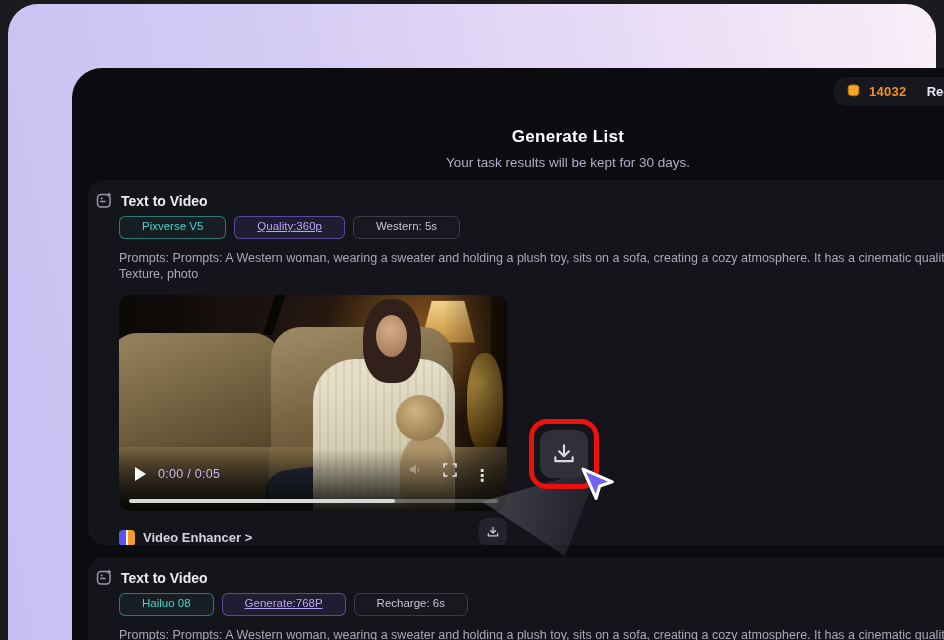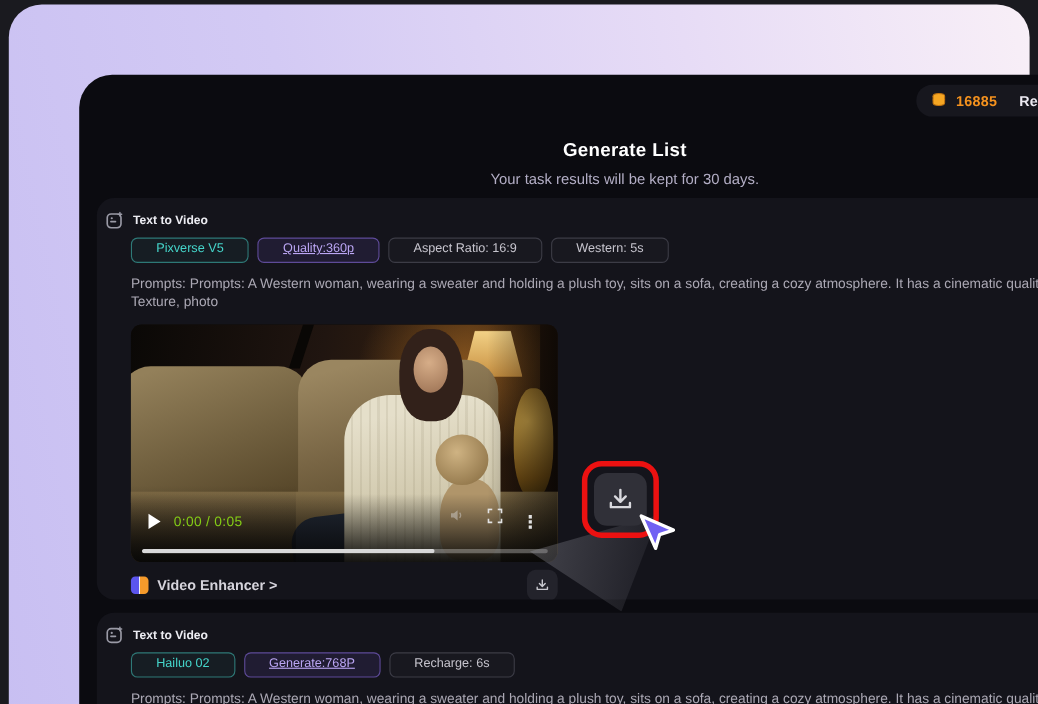--- a/index.html
+++ b/index.html
@@ -43,21 +43,21 @@
   }
   
   .card {
     position:absolute; left:88px; right:-24px;
     background:#14141b; border-radius:16px; overflow:hidden;
   }
   .card-1 { top:180px; height:365px; }
   .card-2 { top:557px; height:160px; }
   .head-row { display:flex; align-items:center; gap:8px; padding:12px 0 0 8px; }
   .ttv-icon { width:17px; height:17px; flex:0 0 auto; }
-  .head-label { color:#ececf2; font-size:11px; font-weight:600; }
+  .head-label { color:#ececf2; font-size:14px; font-weight:600; }
   .tags-row { margin:7px 0 0 31px; display:flex; gap:8px; align-items:center; }
   .tag {
     font-size:11.5px; line-height:1; padding:4px 22px 5px; border-radius:6px;
     border:1px solid transparent; white-space:nowrap;
   }
   .tag-model   { color:#45d6cb; border-color:rgba(69,214,203,.5);  background:rgba(69,214,203,.05); }
   .tag-quality { color:#bba6f4; border-color:rgba(148,115,240,.55); background:rgba(120,90,220,.12);text-decoration:underline; }
   .tag-plain   { color:#c6c4cd; border-color:#3c3c46; background:rgba(255,255,255,.02); }
   .prompt {
     margin:11px 0 0 31px; color:#aba8b4; font-size:12.5px; line-height:16px;
@@ -101,29 +101,29 @@
   .v-jeans  { left:146px; top:170px; width:128px; height:50px; border-radius:24px 24px 0 0;
               background:#222936; transform:rotate(-7deg); }
   .v-dim-r  { right:0; top:0; width:64px; height:100%;
               background:linear-gradient(270deg,rgba(0,0,0,.55),transparent); }
   .v-dim-bl { left:0; bottom:0; width:150px; height:70px;
               background:linear-gradient(transparent,rgba(0,0,0,.45)); }
   .v-ctrl-grad { left:0; right:0; bottom:0; height:62px;
               background:linear-gradient(transparent,rgba(6,6,6,.92)); }
   .v-play { left:16px; bottom:30px; width:0; height:0;
             border-left:11px solid #fff; border-top:7px solid transparent; border-bottom:7px solid transparent; }
-  .v-time { left:39px; bottom:30px; color:#84cc16; font-size:12.5px; letter-spacing:.3px; }
+  .v-time { left:39px; bottom:30px; color:#c4b5fd; font-size:12.5px; letter-spacing:.3px; }
   .v-vol  { right:84px; bottom:30px; opacity:.45; }
   .v-fs   { right:50px; bottom:30px; }
   .v-dots { right:17px; bottom:26px; color:#e2e2e2; font-size:16px; font-weight:700; }
   .v-progress { left:10px; right:9px; bottom:8px; height:3.5px; border-radius:2px;
             background:rgba(255,255,255,.30); overflow:hidden; }
   .v-progress .fill { height:100%; background:#d8d8d8; border-radius:2px; }
   
-  .footer-row { margin:7px 0 0 31px; width:388px; display:flex; justify-content:space-between; align-items:center; }
+  .footer-row { margin:7px 0 0 31px; width:388px; display:flex; justify-content:space-between; align-items:flex-end; }
   .enh { display:flex; align-items:center; gap:8px; }
   .enh-icon { width:16px; height:16px; border-radius:4px;
               background:linear-gradient(90deg,#5b55ee 0 46%,#f0f0f0 46% 54%,#f59a2b 54% 100%); }
   .enh-label { color:#d6d4dc; font-size:13px; font-weight:600; }
   .dl-btn { width:28px; height:28px; border-radius:8px; background:#23232b;
             display:grid; place-items:center; }
   
   .wedge {
     position:absolute; left:478px; top:468px; width:126px; height:88px;
     clip-path:polygon(3% 38%, 96% 0%, 69% 100%);
@@ -143,42 +143,41 @@
 
 <div class="shell"></div>
 <div class="panel"></div>
 
 <div class="credits-pill">
   <svg class="coin-icon" viewBox="0 0 16 16">
     <ellipse cx="8" cy="3.4" rx="5.6" ry="2.4" fill="#f5a623" stroke="#c27410" stroke-width="1"></ellipse>
     <path d="M2.4 3.4v3.4c0 1.3 2.5 2.4 5.6 2.4s5.6-1.1 5.6-2.4V3.4" fill="#f5a623" stroke="#c27410" stroke-width="1"></path>
     <path d="M2.4 6.8v3.4c0 1.3 2.5 2.4 5.6 2.4s5.6-1.1 5.6-2.4V6.8" fill="#f5a623" stroke="#c27410" stroke-width="1"></path>
   </svg>
-  <span class="credits-num">16885</span>
+  <span class="credits-num">14032</span>
   <span class="pill-divider"></span>
   <span class="recharge">Recharge</span>
 </div>
 
 <div class="page-title">Generate List</div>
 <div class="page-subtitle">Your task results will be kept for 30 days.</div>
 
 <div class="card card-1">
   <div class="head-row">
     <svg class="ttv-icon" viewBox="0 0 17 17" fill="none" stroke="#9a9aa6" stroke-width="1.5" stroke-linecap="round">
       <rect x="1.5" y="2.5" width="12.5" height="12.5" rx="3.5"></rect>
       <path d="M4.8 9.5h4.2"></path>
         <circle cx="5.6" cy="6.4" r="1" fill="#9a9aa6" stroke="none"></circle>
       <path d="M13 1.2v3.2M11.4 2.8h3.2" stroke-width="1.3"></path>
     </svg>
     <span class="head-label">Text to Video</span>
   </div>
   <div class="tags-row">
     <span class="tag tag-model">Pixverse V5</span>
     <span class="tag tag-quality">Quality:360p</span>
-    <span class="tag tag-plain">Aspect Ratio: 16:9</span>
     <span class="tag tag-plain">Western: 5s</span>
   </div>
   <div class="prompt">Prompts: Prompts: A Western woman, wearing a sweater and holding a plush toy, sits on a sofa, creating a cozy atmosphere. It has a cinematic quality. Photographic
 Texture, photo</div>
 
   <div class="video-wrap">
     <div class="v-wall"></div>
     <div class="v-beam"></div>
     <div class="v-glow"></div>
     <div class="v-shade"></div>
@@ -233,21 +232,21 @@
   <div class="head-row">
     <svg class="ttv-icon" viewBox="0 0 17 17" fill="none" stroke="#9a9aa6" stroke-width="1.5" stroke-linecap="round">
       <rect x="1.5" y="2.5" width="12.5" height="12.5" rx="3.5"></rect>
       <path d="M4.8 9.5h4.2"></path>
         <circle cx="5.6" cy="6.4" r="1" fill="#9a9aa6" stroke="none"></circle>
       <path d="M13 1.2v3.2M11.4 2.8h3.2" stroke-width="1.3"></path>
     </svg>
     <span class="head-label">Text to Video</span>
   </div>
   <div class="tags-row">
-    <span class="tag tag-model">Hailuo 02</span>
+    <span class="tag tag-model">Hailuo 08</span>
     <span class="tag tag-quality">Generate:768P</span>
     <span class="tag tag-plain">Recharge: 6s</span>
   </div>
   <div class="prompt">Prompts: Prompts: A Western woman, wearing a sweater and holding a plush toy, sits on a sofa, creating a cozy atmosphere. It has a cinematic quality. Photographic
 Texture, photo</div>
 </div>
 
 <div class="wedge"></div>
 <div class="red-box">
   <div class="big-dl-btn">

